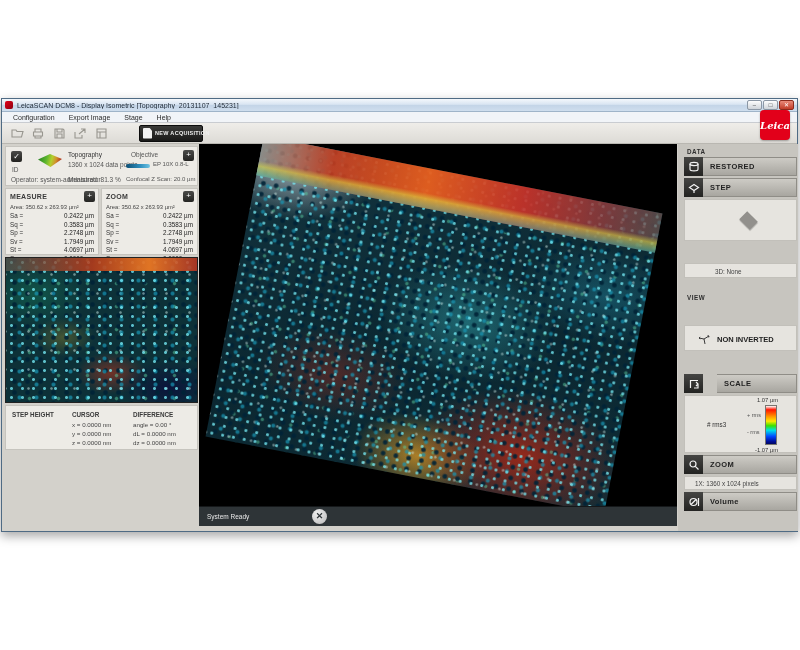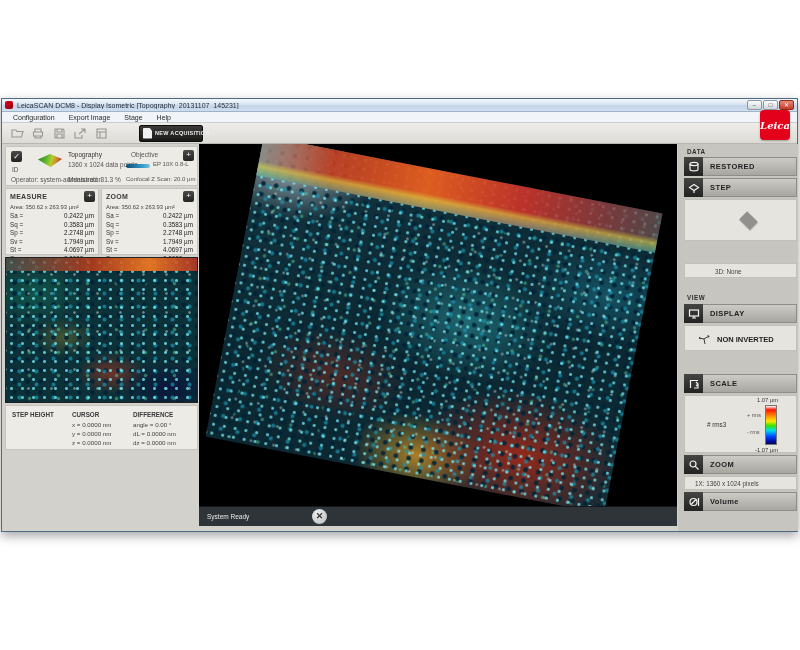--- a/index.html
+++ b/index.html
@@ -341,41 +341,32 @@
           <div class="diamond"></div>
         </div>
 
 
         <div class="rsub" style="top:119px;height:15px;">
           <span class="subtext" style="position:absolute;left:30px;top:4px;">3D:  None</span>
         </div>
 
         <div class="seclbl" style="top:150px;">VIEW</div>
 
-        <div class="rbtn" style="top:160px;">
-          <div class="ico">
-            <svg width="12" height="12" viewBox="0 0 12 12">
-                <rect x="1.5" y="2" width="9" height="6"></rect>
-                <path d="M4 10h4M6 8v2"></path>
-              </svg>
-          </div>
-          <div class="lab">DISPLAY</div>
-        </div>
 
         <div class="rsub" style="top:181px;height:26px;">
           <span class="axesicon" style="position:absolute;left:12px;top:6px;">
             <svg width="14" height="14" viewBox="0 0 14 14">
                 <path d="M7 7L12 4M7 7L2 6M7 7l1 5M12 4l-1.5-.2M12 4l-.3 1.4M2 6l1.2-.9M2 6l1.3.8"></path>
               </svg>
           </span>
           <span class="noninv" style="position:absolute;left:32px;top:9px;">NON INVERTED</span>
         </div>
 
 
-        <div class="rbtn" style="top:230px;">
+        <div class="rbtn" style="top:230px;gap:14px;">
           <div class="ico">
             <svg width="12" height="12" viewBox="0 0 12 12">
                 <path d="M2.5 10V2.5H10M6 10h4V6M8 4l2 2-2 2"></path>
               </svg>
           </div>
           <div class="lab">SCALE</div>
         </div>
 
         <div class="rsub" style="top:251px;height:58px;">
           <span class="crms"># rms3</span>

